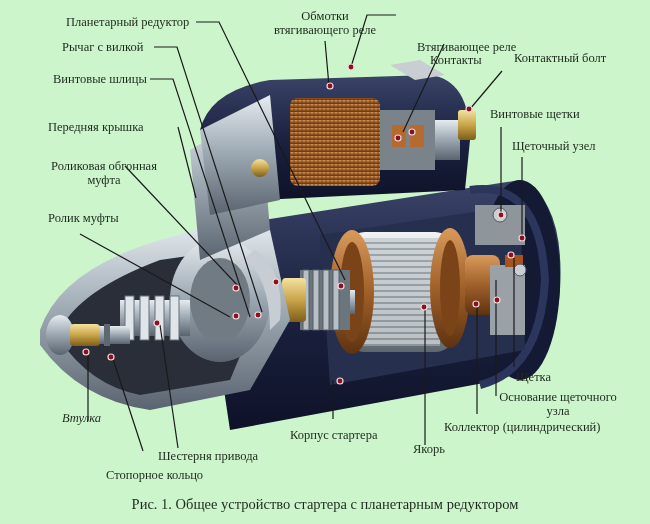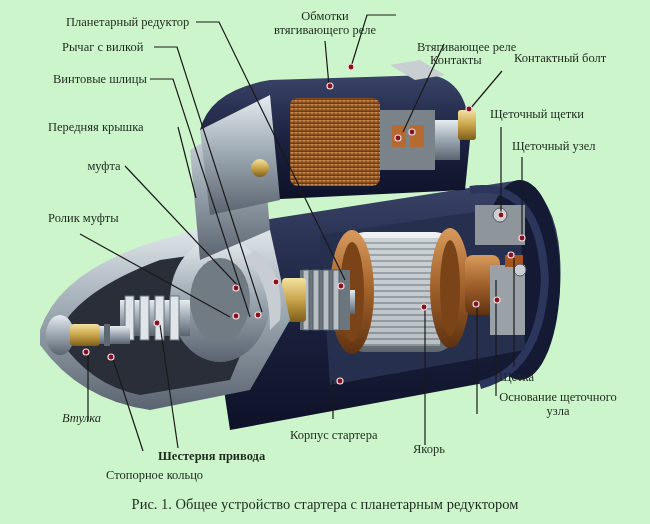--- a/index.html
+++ b/index.html
@@ -173,35 +173,37 @@
     <circle cx="86" cy="352" r="3"></circle>
     <circle cx="111" cy="357" r="3"></circle>
   </g>
 </svg>
 
 <div class="label" style="left:66px; top:15px;">Планетарный редуктор</div>
 <div class="label" style="left:62px; top:40px;">Рычаг с вилкой</div>
 <div class="label" style="left:53px; top:72px;">Винтовые шлицы</div>
 <div class="label" style="left:48px; top:120px;">Передняя крышка</div>
 <div class="label center" style="left:44px; top:159px; width:120px;">
+  <div>Роликовая обгонная</div>
   <div>муфта</div>
 </div>
 <div class="label" style="left:48px; top:211px;">Ролик муфты</div>
 <div class="label" style="left:62px; top:411px;font-style:italic;">Втулка</div>
-<div class="label" style="left:158px; top:449px;font-weight:bold;">Шестерня привода</div>
+<div class="label" style="left:158px; top:449px;">Шестерня привода</div>
 <div class="label" style="left:106px; top:468px;">Стопорное кольцо</div>
 <div class="label" style="left:290px; top:428px;">Корпус стартера</div>
 <div class="label" style="left:405px; top:442px;margin-left:8px;">Якорь</div>
+<div class="label" style="left:444px; top:420px;">Коллектор (цилиндрический)</div>
 <div class="label center" style="left:478px; top:390px; width:130px;margin-left:15px;">
   <div>Основание щеточного</div>
   <div>узла</div>
 </div>
-<div class="label" style="left:499px; top:370px;">Щетка</div>
+<div class="label" style="left:516px; top:370px;">Щетка</div>
 <div class="label" style="left:512px; top:139px;">Щеточный узел</div>
-<div class="label" style="left:490px; top:107px;">Щеточный щетки</div>
+<div class="label" style="left:490px; top:107px;">Винтовые щетки</div>
 <div class="label" style="left:514px; top:51px;">Контактный болт</div>
 <div class="label" style="left:430px; top:29px;margin-top:24px;">Контакты</div>
 <div class="label" style="left:417px; top:9px;margin-top:31px;">Втягивающее реле</div>
 <div class="label center" style="left:260px; top:9px; width:130px;">
   <div>Обмотки</div>
   <div>втягивающего реле</div>
 </div>
 
 <div class="caption">Рис. 1. Общее устройство стартера с планетарным редуктором</div>
 

